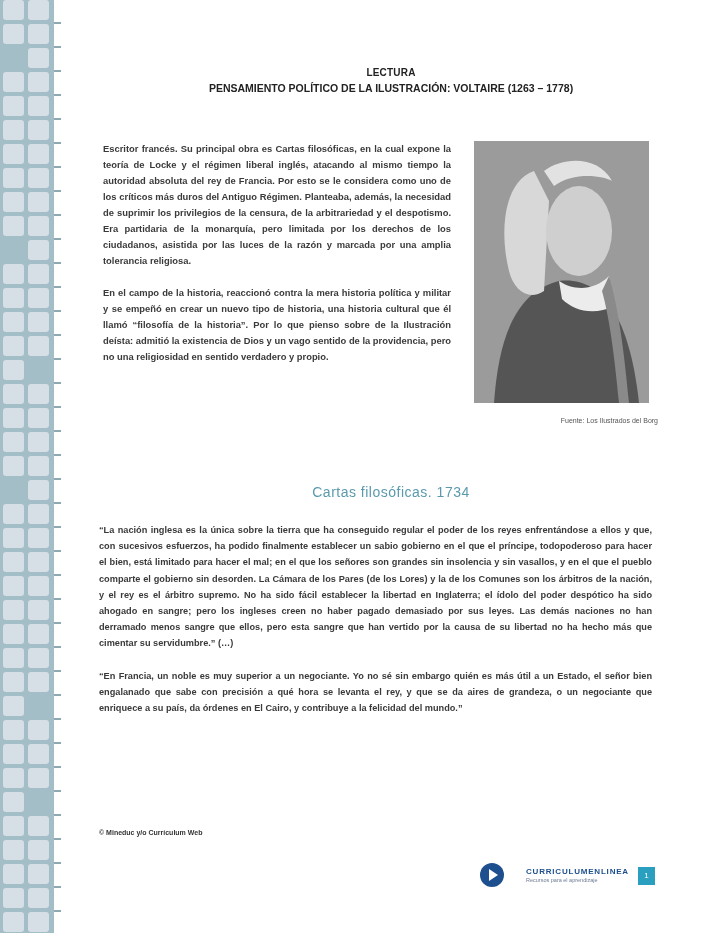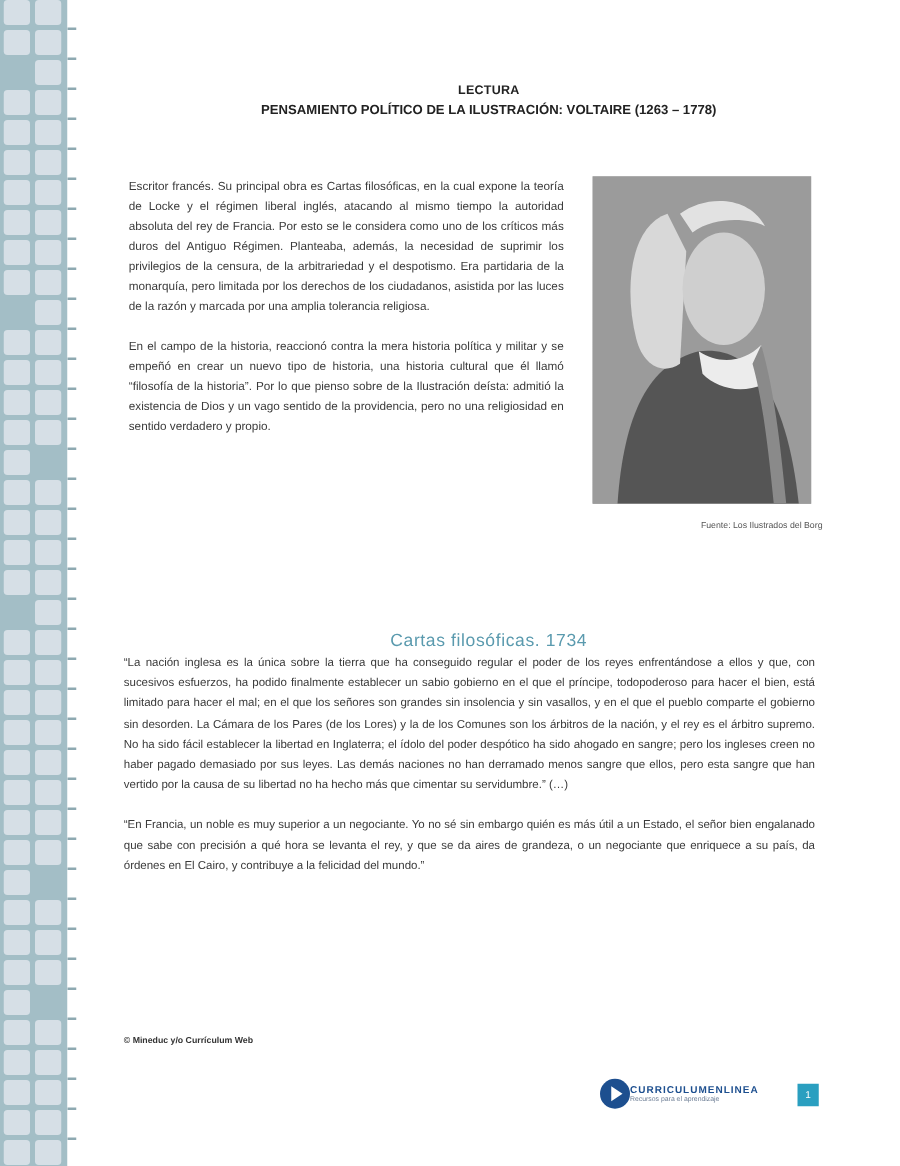--- a/index.html
+++ b/index.html
@@ -23,42 +23,42 @@
     }
     .tick { position: absolute; left: 0; width: 7px; height: 2px; background: #8ea9b1; }
 
     .page { position: absolute; left: 62px; top: 0; width: 658px; height: 702px; }
 
     .header { position: absolute; top: 67px; left: 0; width: 658px; text-align: center; }
     .header .kicker { font-size: 10px; font-weight: bold; color: #222; letter-spacing: 0.2px; }
     .header .title { font-size: 10.5px; font-weight: bold; color: #222; margin-top: 4px; }
 
     .intro { position: absolute; left: 41px; top: 141px; width: 348px; }
-    .para { font-size: 9.4px; line-height: 16px; text-align: justify; color: #3a3a3a; }
+    .para { font-size: 9.4px; line-height: 16px; text-align: justify; color: #3a3a3a; font-weight: bold; }
     .para + .para { margin-top: 16px; }
 
     .portrait {
       position: absolute; left: 412px; top: 141px; width: 175px; height: 262px;
       background: linear-gradient(180deg, #a5a5a5 0%, #8d8d8d 100%);
       overflow: hidden;
     }
     .caption { position: absolute; left: 436px; top: 417px; width: 160px; font-size: 7px; color: #555; text-align: right; }
 
     .section-title {
       position: absolute; left: 0; top: 484px; width: 658px; text-align: center;
-      font-size: 14px; color: #5a9aae; letter-spacing: 0.5px; margin-top: 20px;
+      font-size: 14px; color: #5a9aae; letter-spacing: 0.5px;
     }
 
     .quotes { position: absolute; left: 37px; top: 522px; width: 553px; }
     .quotes .para { font-size: 9.2px; line-height: 16.2px; }
     .quotes .para + .para { }
 
     .footnote { position: absolute; left: 37px; top: 829px; font-size: 7px; font-weight: bold; color: #333; }
 
-    .brand { position: absolute; left: 418px; top: 863px; display: flex; align-items: center; gap: 0; }
+    .brand { position: absolute; left: 418px; top: 863px; display: flex; align-items: center; gap: 22px; }
     .brand-logo { width: 24px; height: 24px; border-radius: 50%; background: #1d4f8f; position: relative; }
     .brand-logo::after {
       content: ""; position: absolute; left: 9px; top: 6px;
       border-left: 9px solid #ffffff; border-top: 6px solid transparent; border-bottom: 6px solid transparent;
     }
     .brand-text .name { font-size: 8px; color: #1d4f8f; letter-spacing: 0.8px; font-weight: bold; }
     .brand-text .sub { font-size: 5.5px; color: #6b7c93; margin-top: 1px; }
     .page-num {
       position: absolute; left: 576px; top: 867px; width: 17px; height: 18px;
       background: #2a9fc0; color: #ffffff; font-size: 8px; text-align: center; line-height: 18px;

